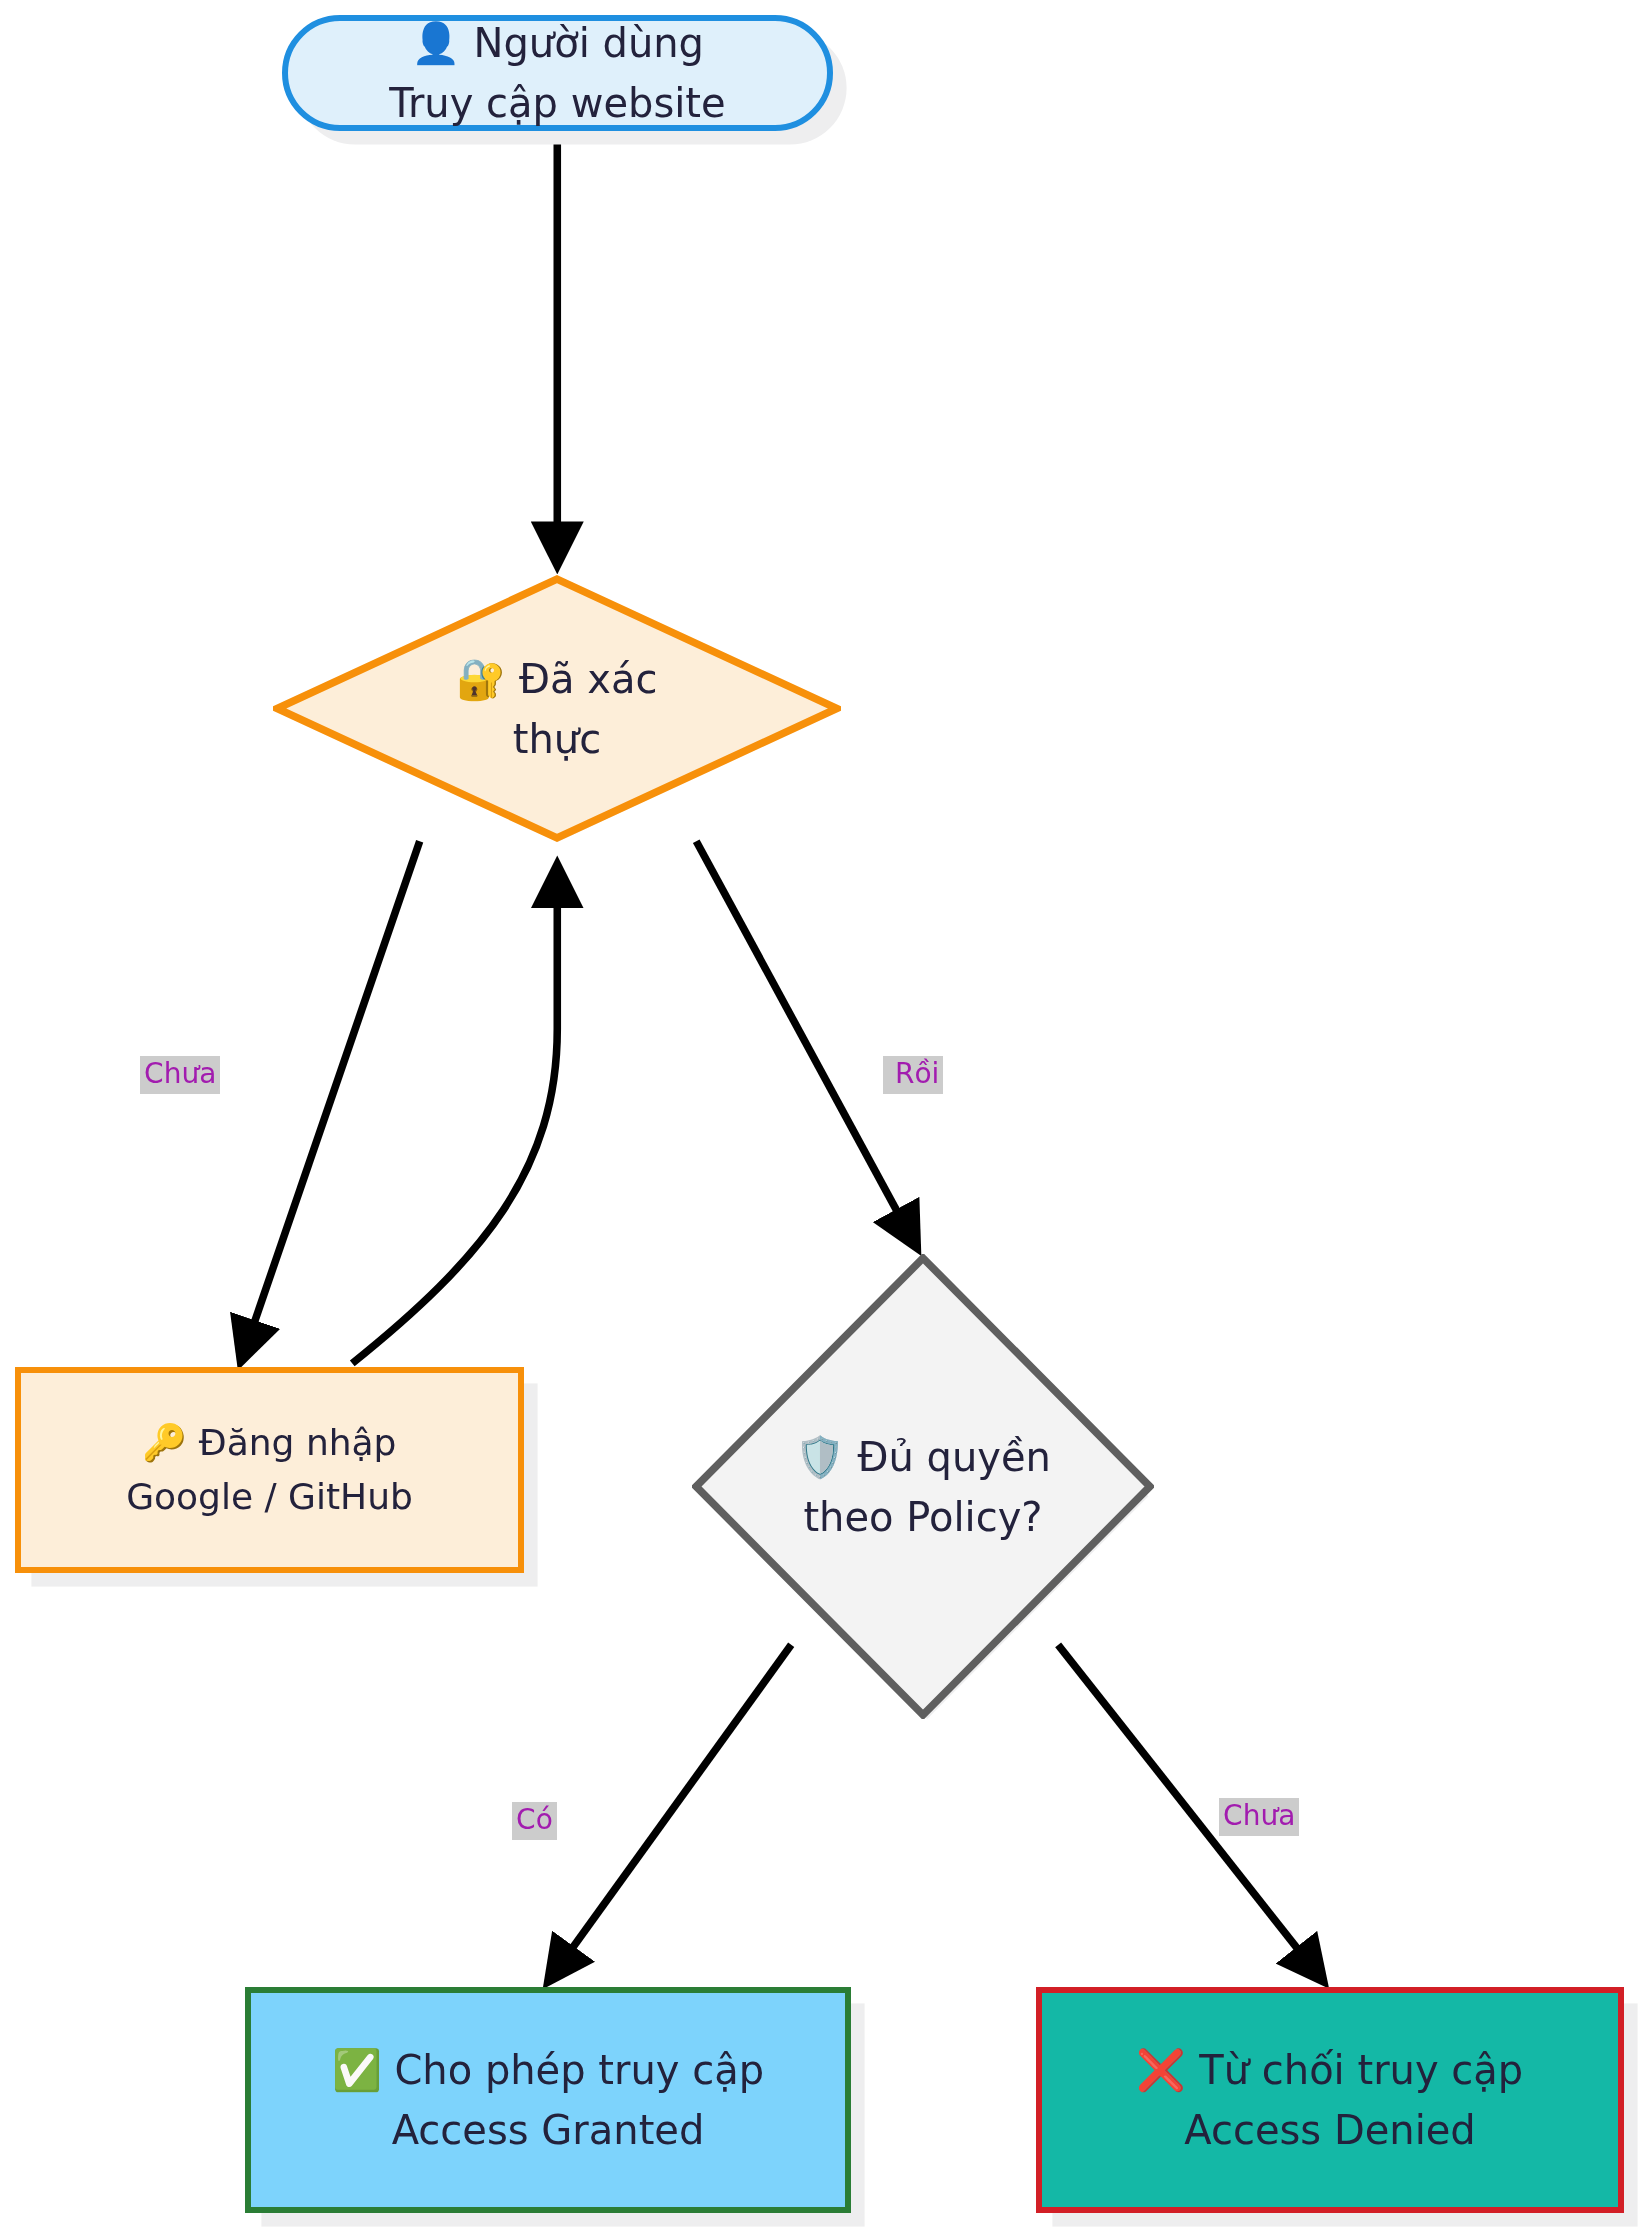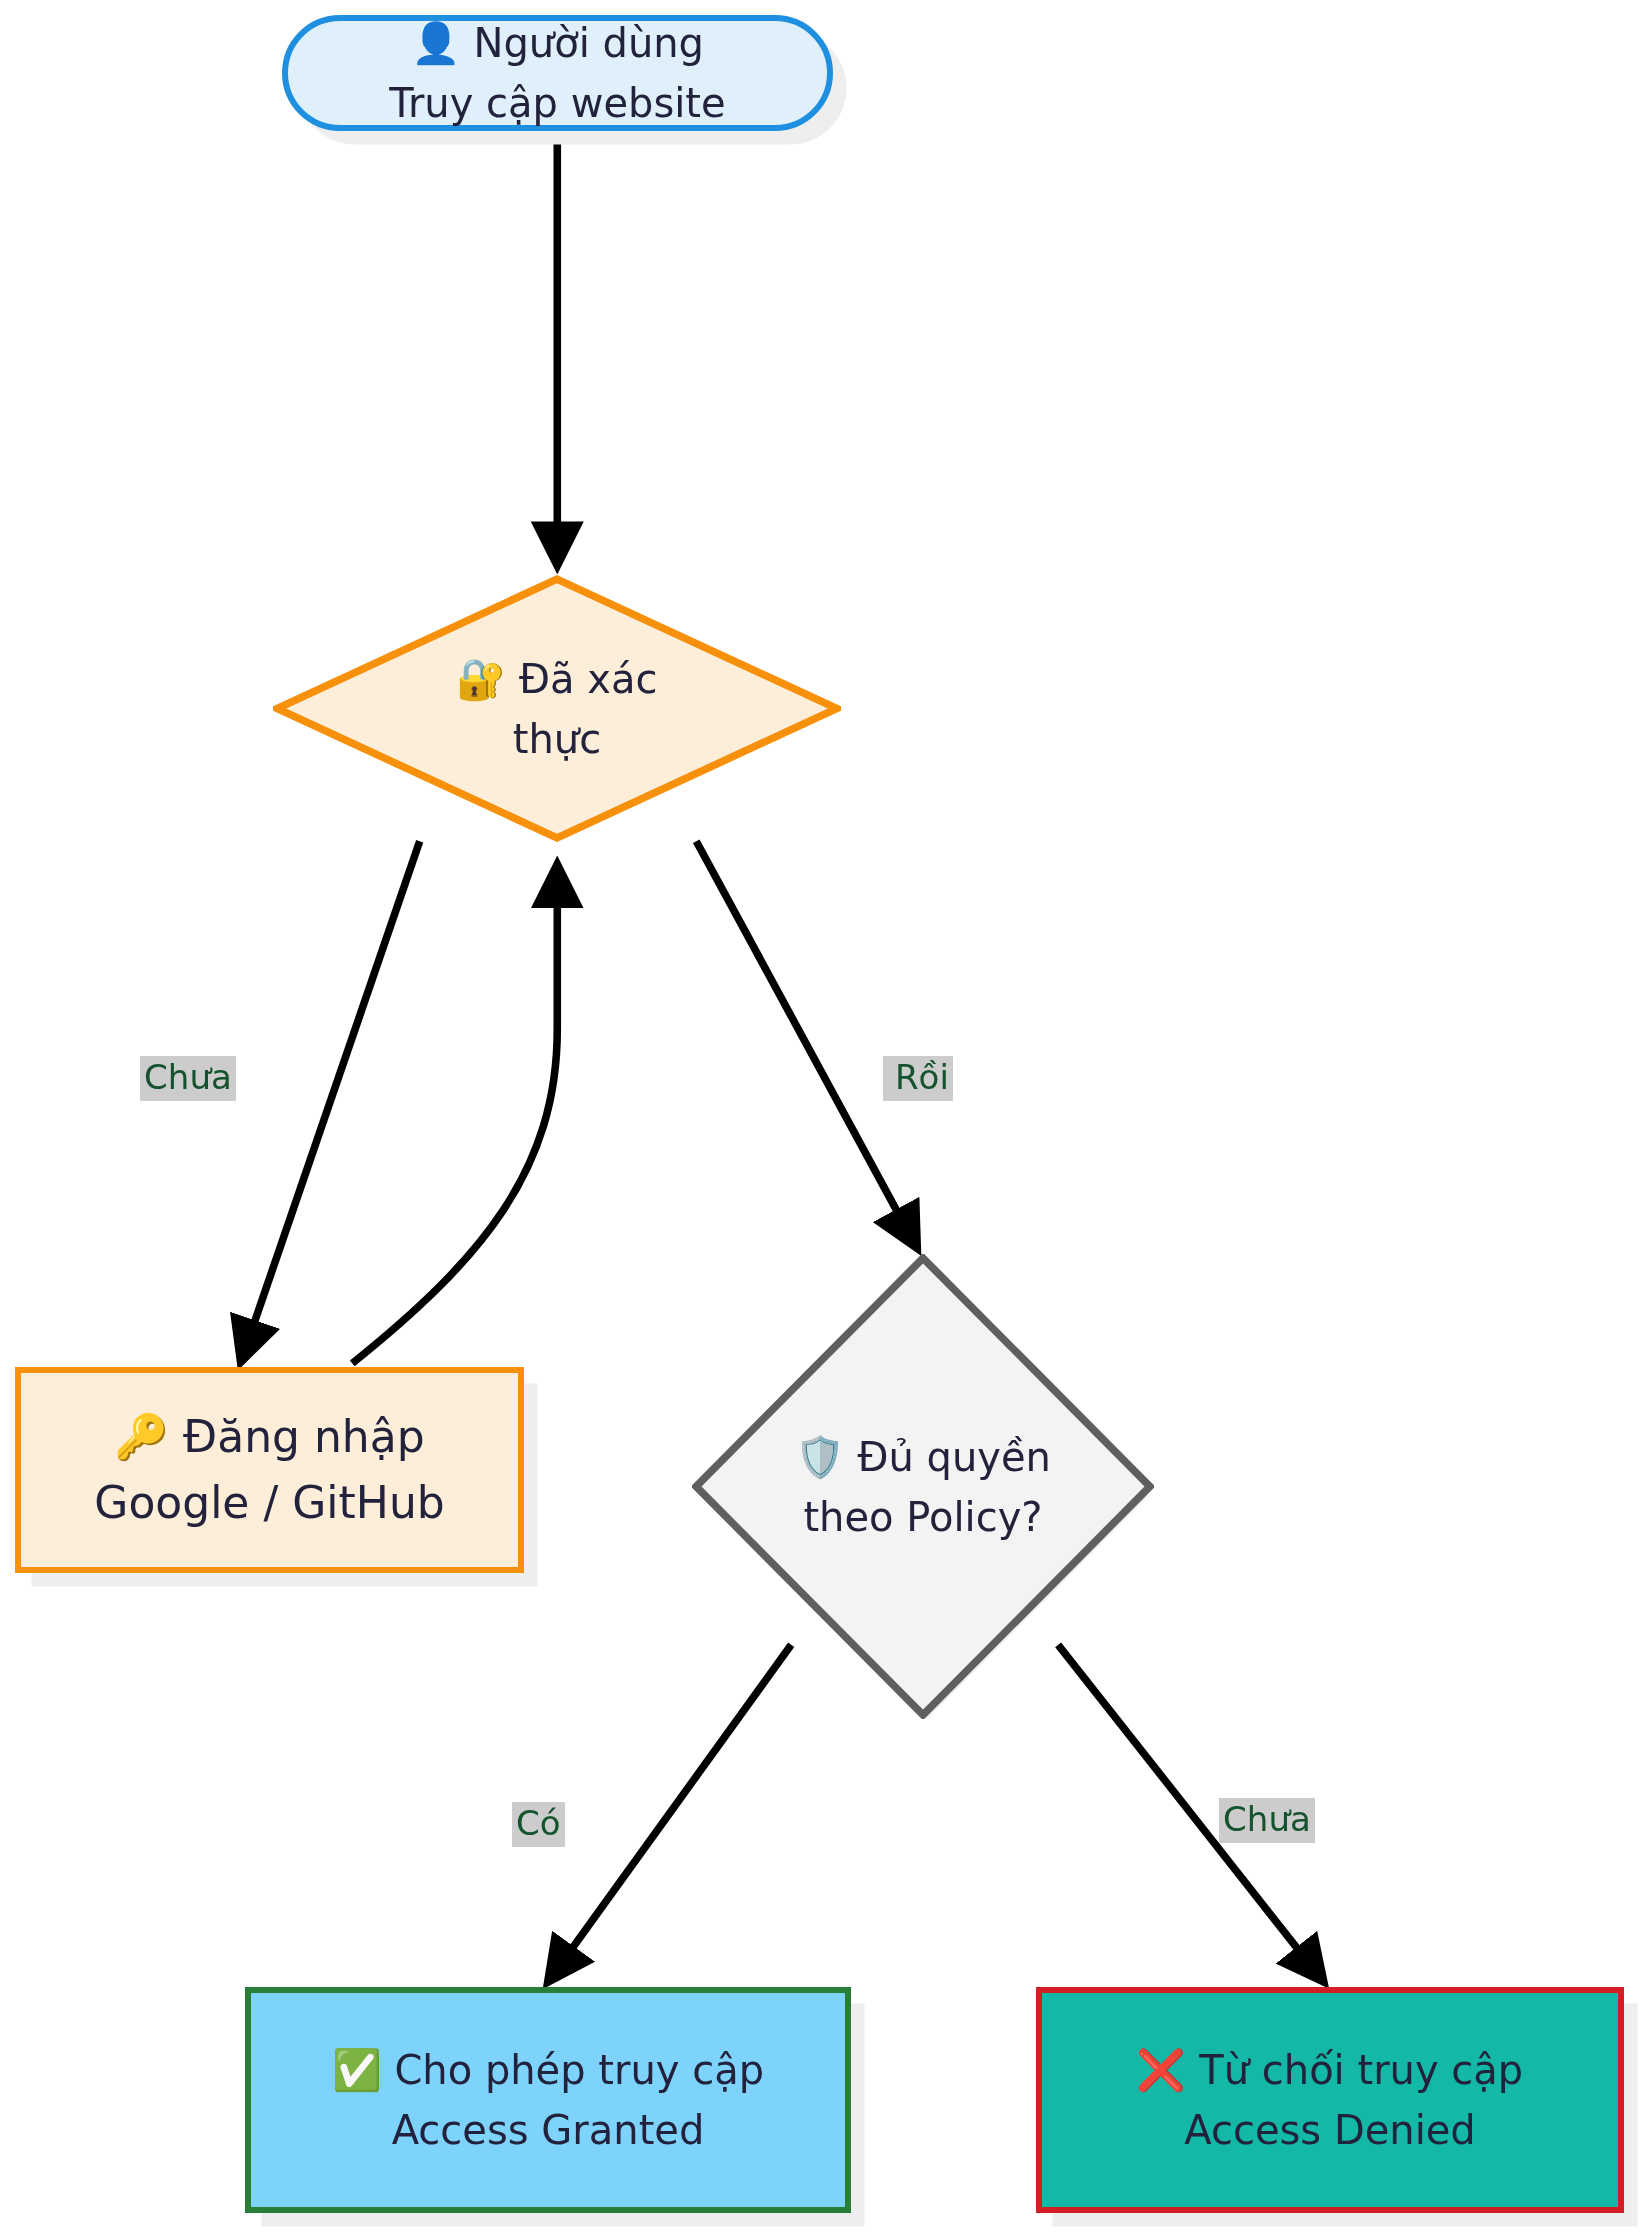--- a/index.html
+++ b/index.html
@@ -15,37 +15,37 @@
   #n-start .txt{font-size:40px;}
 
   
   #n-auth{left:273px;top:575px;width:568px;height:267px;}
   #n-auth .dia{position:absolute;left:0;top:0;width:100%;height:100%;}
   #n-auth .txt{position:relative;font-size:40px;width:289px;}
 
   
   #n-login{left:15px;top:1367px;width:509px;height:206px;border:6.2px solid #f7900a;
            background:#fdeed9;box-shadow:15px 15px 0 -1.4px #eeeeef;}
-  #n-login .txt{font-size:44px;}
+  #n-login .txt{font-size:36px;}
 
   
   #n-policy{left:692px;top:1254px;width:462px;height:465px;}
   #n-policy .dia{position:absolute;left:0;top:0;width:100%;height:100%;}
   #n-policy .txt{position:relative;font-size:40px;width:317px;}
 
   
   #n-granted{left:245px;top:1987px;width:606px;height:226px;border:6.2px solid #2a7d35;
              background:#7dd3fc;box-shadow:15px 15px 0 -1.4px #eeeeef;}
   #n-granted .txt{font-size:40px;}
   #n-denied{left:1036px;top:1987px;width:588px;height:226px;border:6.2px solid #d21f26;
             background:#14b8a6;box-shadow:15px 15px 0 -1.4px #eeeeef;}
   #n-denied .txt{font-size:40px;}
 
   
-  .elabel{position:absolute;background:#cccccc;color:#14532d;font-size:34px;
+  .elabel{position:absolute;background:#cccccc;color:#a21caf;font-size:28px;
           line-height:1.12;padding:2.1px 4.1px 4.8px 4.1px;white-space:nowrap;}
   #lbl-chua{left:140px;top:1056px;}
   #lbl-roi{left:883px;top:1056px;padding-left:12px;}
   #lbl-co{left:512px;top:1802px;}
   #lbl-khong{left:1219px;top:1798px;}
 </style>
 </head>
 <body>
 
 <div id="stage">

